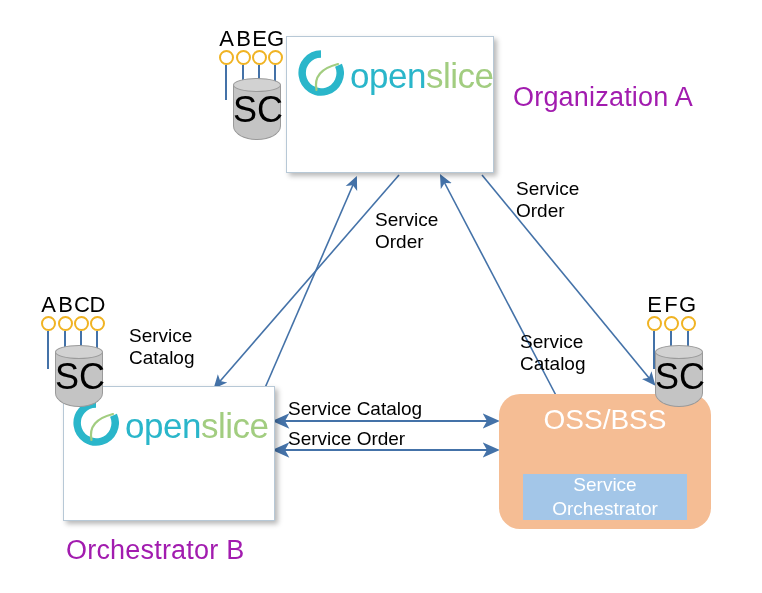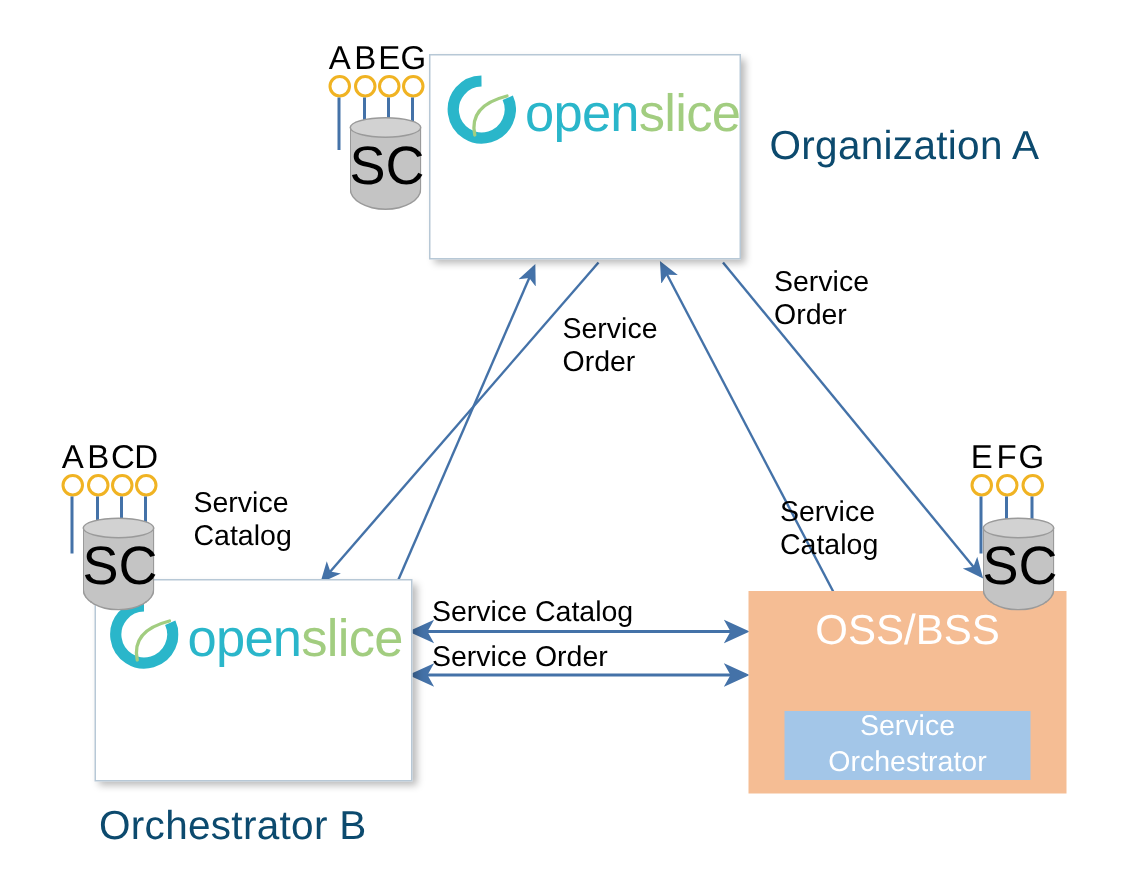--- a/index.html
+++ b/index.html
@@ -2,21 +2,21 @@
 <html><head>
 <meta charset="utf-8">
 <style>
   html,body{margin:0;padding:0;background:#ffffff;}
   body{width:762px;height:593px;overflow:hidden;font-family:"Liberation Sans",sans-serif;}
   #stage{position:relative;width:762px;height:593px;background:#fff;}
   svg#wires{position:absolute;left:0;top:0;width:762px;height:593px;pointer-events:none;}
 
   .org-box{position:absolute;background:#ffffff;border:1px solid #b7c8d6;
            box-shadow:3px 3px 5px rgba(0,0,0,0.28);box-sizing:border-box;}
-  .org-label{position:absolute;color:#0c4a6e;font-size:27px;letter-spacing:0.2px;white-space:nowrap;}
+  .org-label{position:absolute;color:#a21caf;font-size:27px;letter-spacing:0.2px;white-space:nowrap;}
 
   
   .logo{position:absolute;display:flex;align-items:center;}
   .logo .mark{position:relative;}
   .logo .wordmark{font-size:35px;letter-spacing:-0.5px;line-height:1;margin-left:6px;}
   .logo .wordmark .w-open{color:#2ab6ca;}
   .logo .wordmark .w-slice{color:#a2cd80;}
 
   
   .sc-group{position:absolute;}
@@ -30,21 +30,21 @@
             border:1px solid #9a9a9a;border-radius:50%;box-sizing:border-box;}
   .cyl .sc-text{position:absolute;left:0;right:0;top:50%;transform:translateY(-46%);
                 text-align:center;font-size:36px;color:#000;line-height:1;}
 
   .dot{position:absolute;width:15px;height:15px;border-radius:50%;background:#ffffff;
        border:2px solid #f0b323;box-sizing:border-box;}
   .stem{position:absolute;width:2px;background:#4472a8;}
 
   .edge-label{position:absolute;font-size:19px;color:#000;line-height:1.18;white-space:nowrap;}
 
-  .ossbss{position:absolute;background:#f5bd94;box-sizing:border-box;}
+  .ossbss{position:absolute;background:#f5bd94;box-sizing:border-box;border-radius:21px;}
   .ossbss .title{position:absolute;left:0;right:0;top:10px;text-align:center;color:#ffffff;font-size:28px;}
   .orch{position:absolute;background:#a3c6e8;color:#ffffff;text-align:center;font-size:19px;
         line-height:1.25;box-sizing:border-box;display:flex;flex-direction:column;
         align-items:center;justify-content:center;}
 </style>
 </head>
 <body>
 
 <div id="stage">
 

